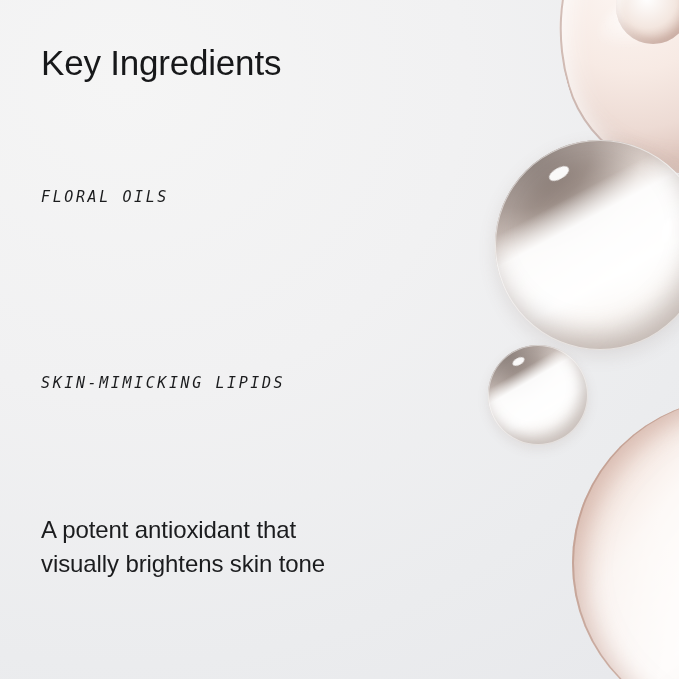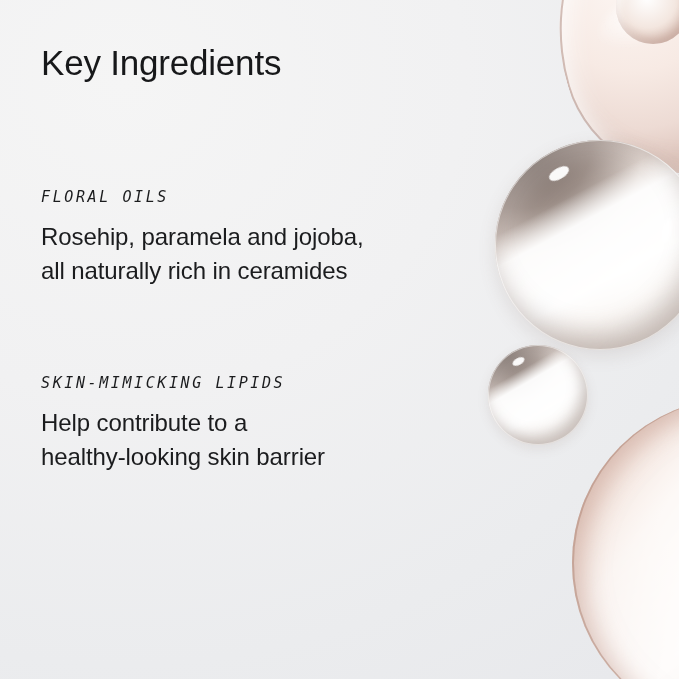--- a/index.html
+++ b/index.html
@@ -308,27 +308,25 @@
     <div class="drop-small-rim"></div>
     <div class="drop-small-spec"></div>
   </div>
 
   <div class="content">
 
     <h1 class="page-title">Key Ingredients</h1>
 
     <div class="section section-1">
       <h2 class="section-heading">FLORAL OILS</h2>
-      <p class="section-body">Rosehip, paramela and jojoba,
-all naturally rich in ceramides</p>
     </div>
 
     <div class="section section-2">
       <h2 class="section-heading">SKIN-MIMICKING LIPIDS</h2>
-      <p class="section-body">Help contribute to a
-healthy-looking skin barrier</p>
     </div>
 
     <div class="section section-3">
+      <p class="section-body">A potent antioxidant that
+visually brightens skin tone</p>
     </div>
 
   </div>
 </div>
 
 </body></html>

